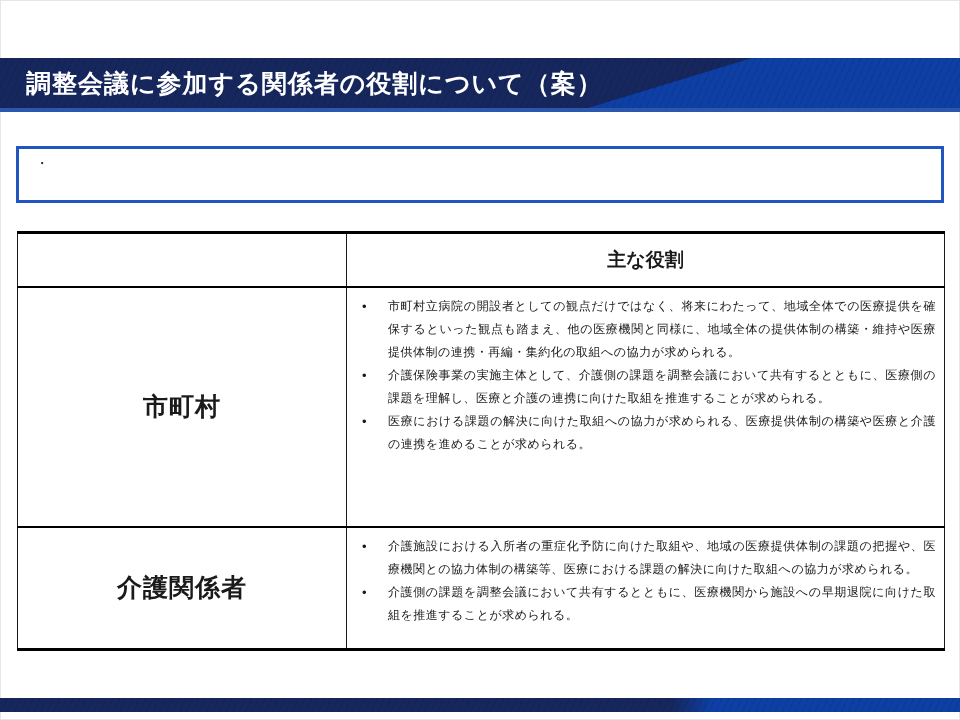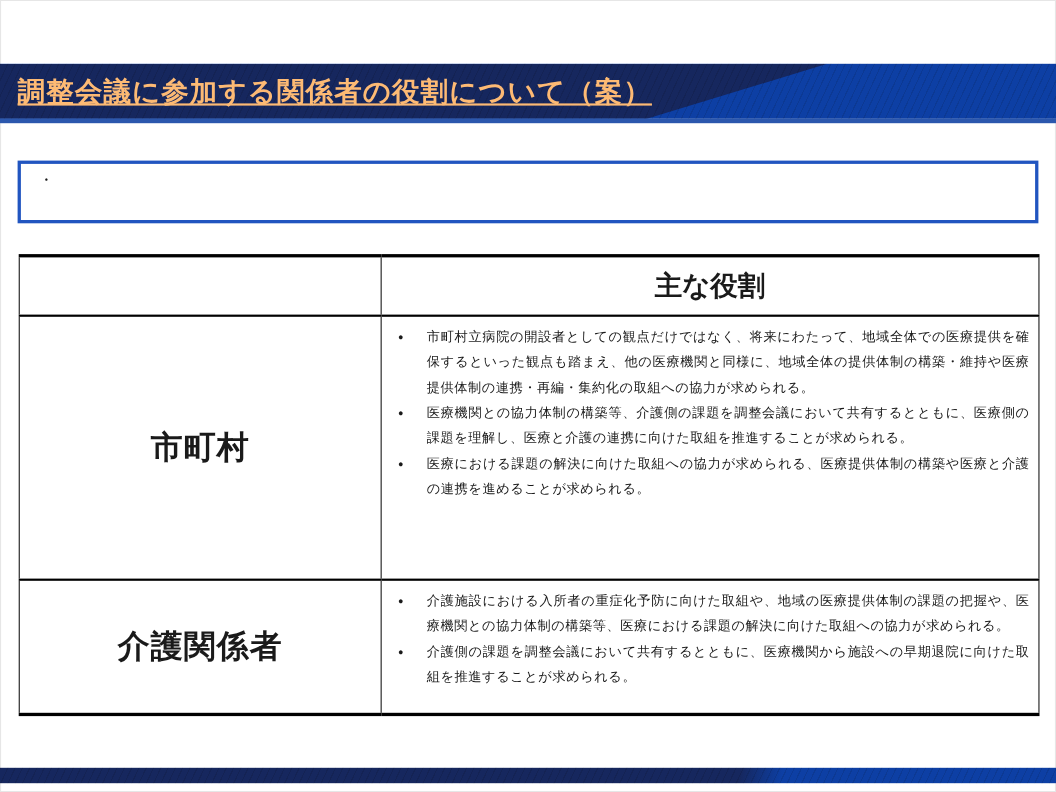--- a/index.html
+++ b/index.html
@@ -37,27 +37,26 @@
   }
   .title-bar .hatch-layer {
     position: absolute;
     inset: 0;
     background: repeating-linear-gradient(115deg,
       rgba(0,0,0,0.10) 0 1px, transparent 1px 6px);
   }
   .title-bar .title-text {
     position: relative;
     z-index: 2;
-    padding-left: 16px;
+    padding-left: 26px;
     font-size: 25px;
     font-weight: bold;
-    color: #fdba74;
+    color: #ffffff;
     letter-spacing: 1px;
     white-space: nowrap;
-    text-decoration: underline;
   }
   .title-underline {
     position: absolute;
     left: 0;
     top: 108px;
     width: 960px;
     height: 4px;
     background: #2b57ad;
   }
 
@@ -99,36 +98,36 @@
     table-layout: fixed;
   }
   .roles-table th, .roles-table td {
     border: 1px solid #1a1a1a;
     box-sizing: border-box;
   }
   .roles-table thead th {
     border-top: 3px solid #000000;
     border-bottom: 2px solid #000000;
     height: 54px;
-    font-size: 25px;
+    font-size: 19px;
     font-weight: bold;
     text-align: center;
     vertical-align: middle;
     background: #ffffff;
   }
   .roles-table .col-actor { width: 329px; }
   .roles-table .col-roles { width: 598px; }
 
   .roles-table tbody tr.row-1 td { height: 240px; border-bottom: 2px solid #000000; }
   .roles-table tbody tr.row-2 td { height: 123px; border-bottom: 3px solid #000000; }
 
   .roles-table td.actor-cell {
     text-align: center;
     vertical-align: middle;
-    font-size: 29px;
+    font-size: 25px;
     font-weight: bold;
     letter-spacing: 1px;
     margin-top: 32px;
   }
   .roles-table td.roles-cell {
     vertical-align: top;
     padding: 7px 6px 0 0;
   }
   .roles-list {
     margin: 0;
@@ -201,21 +200,21 @@
       <tr class="row-1">
         <td class="actor-cell">市町村</td>
         <td class="roles-cell">
           <ul class="roles-list">
             <li>
               <span class="mark">•</span>
               <span class="role-text">市町村立病院の開設者としての観点だけではなく、将来にわたって、地域全体での医療提供を確保するといった観点も踏まえ、他の医療機関と同様に、地域全体の提供体制の構築・維持や医療提供体制の連携・再編・集約化の取組への協力が求められる。</span>
             </li>
             <li>
               <span class="mark">•</span>
-              <span class="role-text">医療機関との協力体制の構築等、介護側の課題を調整会議において共有するとともに、医療側の課題を理解し、医療と介護の連携に向けた取組を推進することが求められる。</span>
+              <span class="role-text">介護保険事業の実施主体として、介護側の課題を調整会議において共有するとともに、医療側の課題を理解し、医療と介護の連携に向けた取組を推進することが求められる。</span>
             </li>
             <li>
               <span class="mark">•</span>
               <span class="role-text">医療における課題の解決に向けた取組への協力が求められる、医療提供体制の構築や医療と介護の連携を進めることが求められる。</span>
             </li>
           </ul>
         </td>
       </tr>
       <tr class="row-2">
         <td class="actor-cell">介護関係者</td>

